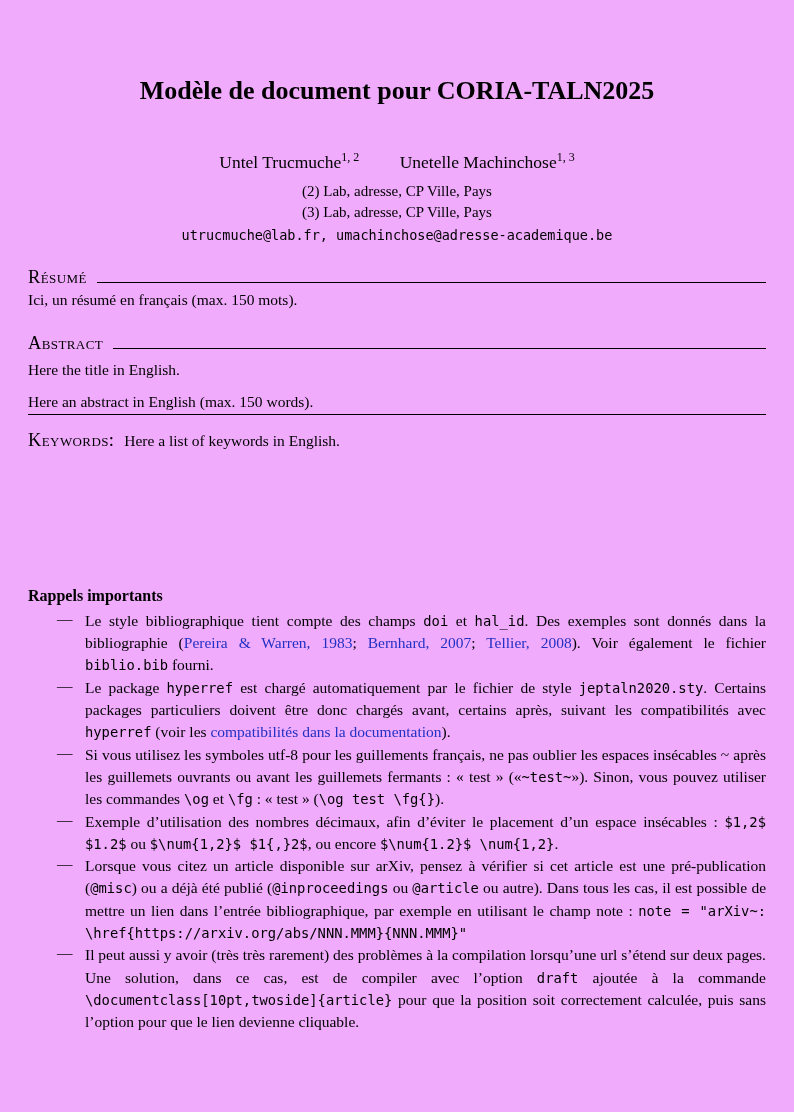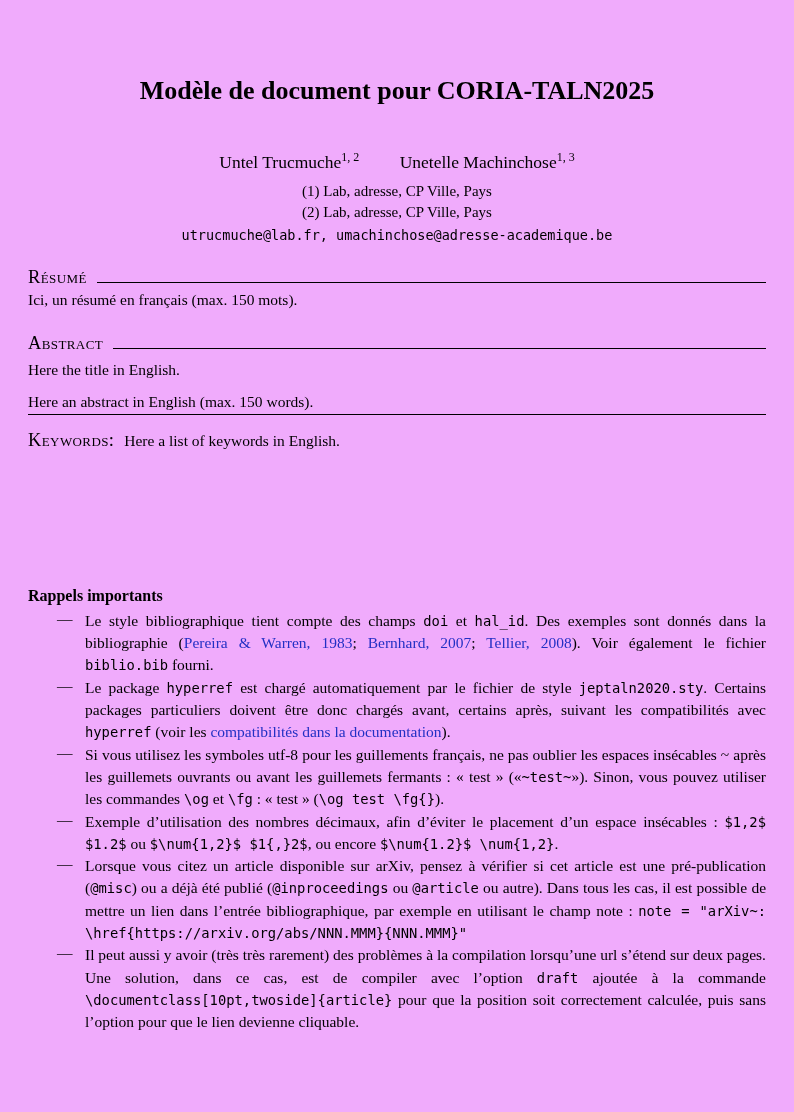--- a/index.html
+++ b/index.html
@@ -40,22 +40,22 @@
 <div class="page">
 
   <h1 class="title">Modèle de document pour CORIA-TALN2025</h1>
 
   <div class="authors">
     <span class="author"><span>Untel Trucmuche</span><sup>1, 2</sup></span>
     <span class="author"><span>Unetelle Machinchose</span><sup>1, 3</sup></span>
   </div>
 
   <div class="affils">
-    <div>(1) Lab, adresse, CP Ville, Pays</div>
     <div>(2) Lab, adresse, CP Ville, Pays</div>
+    <div>(3) Lab, adresse, CP Ville, Pays</div>
   </div>
 
   <div class="emails">utrucmuche@lab.fr, umachinchose@adresse-academique.be</div>
 
   <div class="absec">
     <div class="abhead">
       <span class="sc">Résumé</span>
       <span class="rule"></span>
     </div>
     <div class="abtext">Ici, un résumé en français (max. 150 mots).</div>

